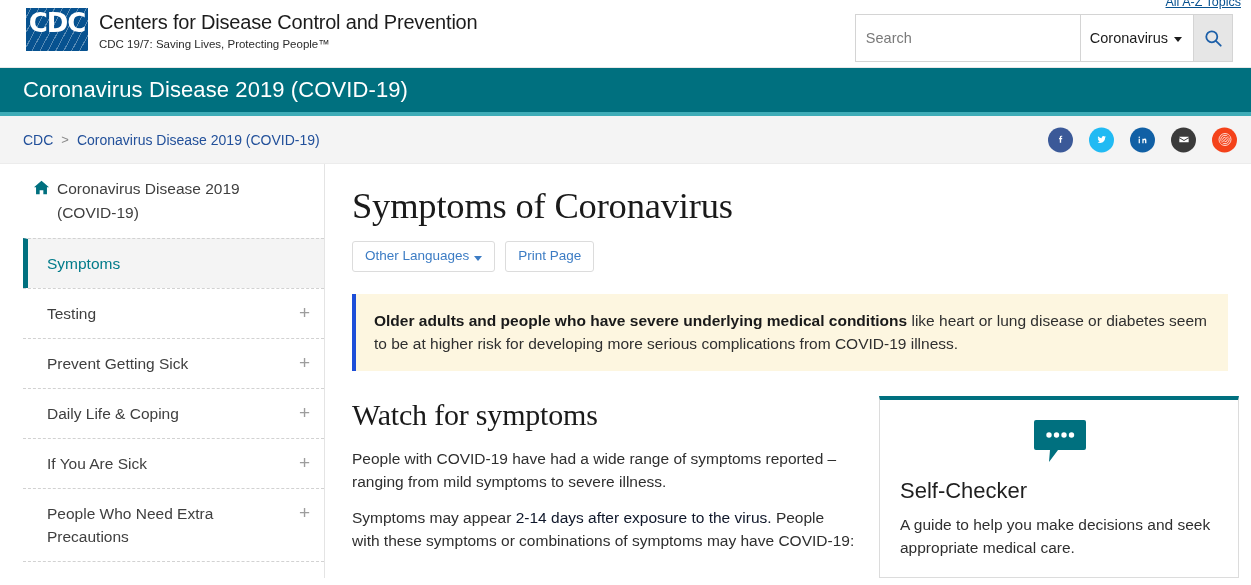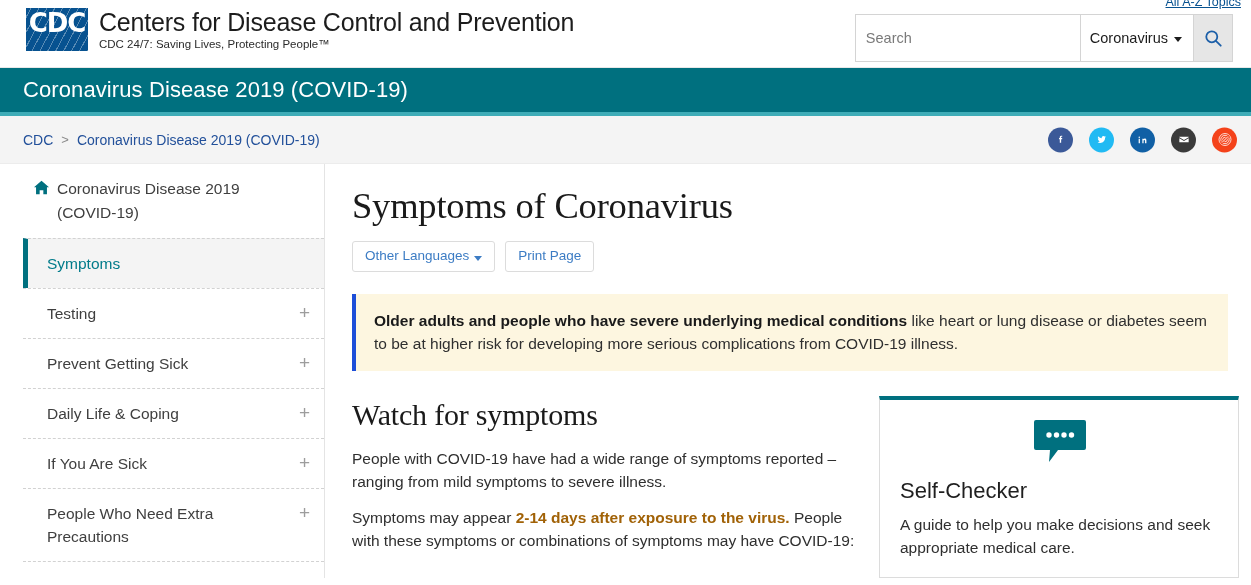--- a/index.html
+++ b/index.html
@@ -51,21 +51,21 @@
     letter-spacing: -1px;
     color: #ffffff;
     line-height: 28px;
     text-shadow: 0 0 1px #075290;
   }
   .cdc-tagline-block {
     margin-left: 11px;
     padding-top: 1px;
   }
   .cdc-title-main {
-    font-size: 25px;
+    font-size: 20px;
     color: #1c1c1c;
     line-height: 26px;
     letter-spacing: -0.2px;
     white-space: nowrap;
   }
   .cdc-title-sub {
     font-size: 11.5px;
     color: #2b2b2b;
     line-height: 15px;
     margin-top: 2px;
@@ -313,21 +313,21 @@
     line-height: 38px;
     letter-spacing: -0.2px;
   }
   .body-p {
     font-size: 15.5px;
     line-height: 23px;
     color: #2f2f2f;
     margin-top: 13px;
     max-width: 570px;
   }
-  .body-p b { font-weight: bold; color: #a16207; }
+  .body-p b { font-weight: normal; color: #0f172a; }
 
   .self-checker {
     width: 360px;
     flex: none;
     border: 1px solid #dcdcdc;
     border-top: 4px solid #00707f;
     padding: 18px 18px 18px 20px;
     background: #fff;
   }
   .sc-icon-wrap { display: flex; justify-content: center; margin-bottom: 10px; }
@@ -351,21 +351,21 @@
 
   <a class="az-topics-link">All A-Z Topics</a>
 
   <div class="cdc-brand">
     <div class="cdc-logo-box">
       <div class="cdc-letters">CDC</div>
       <div class="stripes"></div>
     </div>
     <div class="cdc-tagline-block">
       <div class="cdc-title-main">Centers for Disease Control and Prevention</div>
-      <div class="cdc-title-sub">CDC 24/7: Saving Lives, Protecting People™</div>
+      <div class="cdc-title-sub">CDC 19/7: Saving Lives, Protecting People™</div>
     </div>
   </div>
 
   <div class="search-wrap">
     <input class="search-input" type="text" placeholder="Search" style="">
     <div class="search-scope">
       <span>Coronavirus</span>
       <span class="caret-down"></span>
     </div>
     <div class="search-btn">

